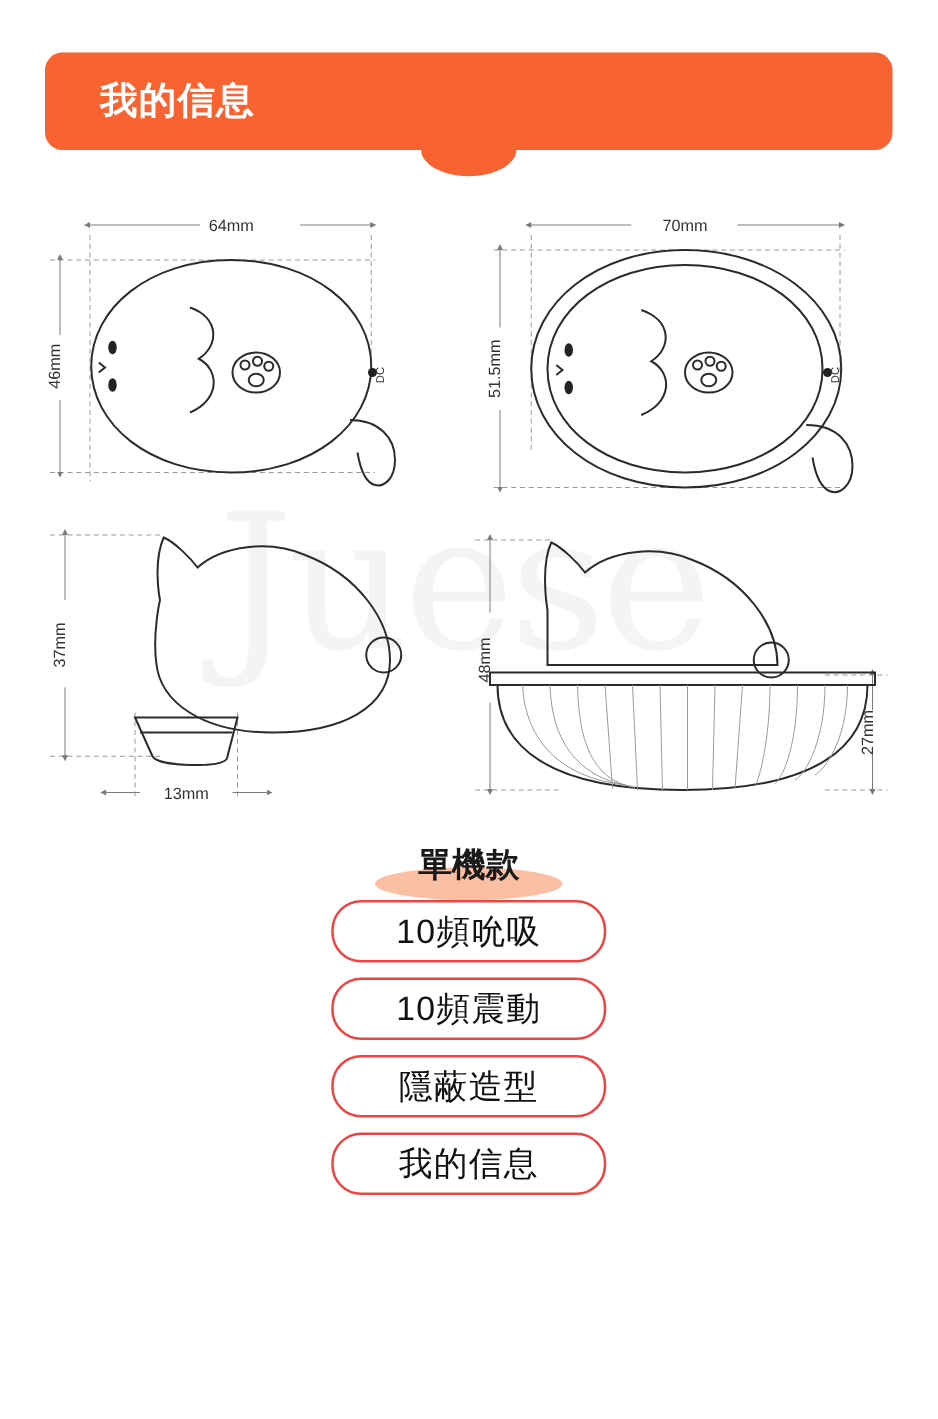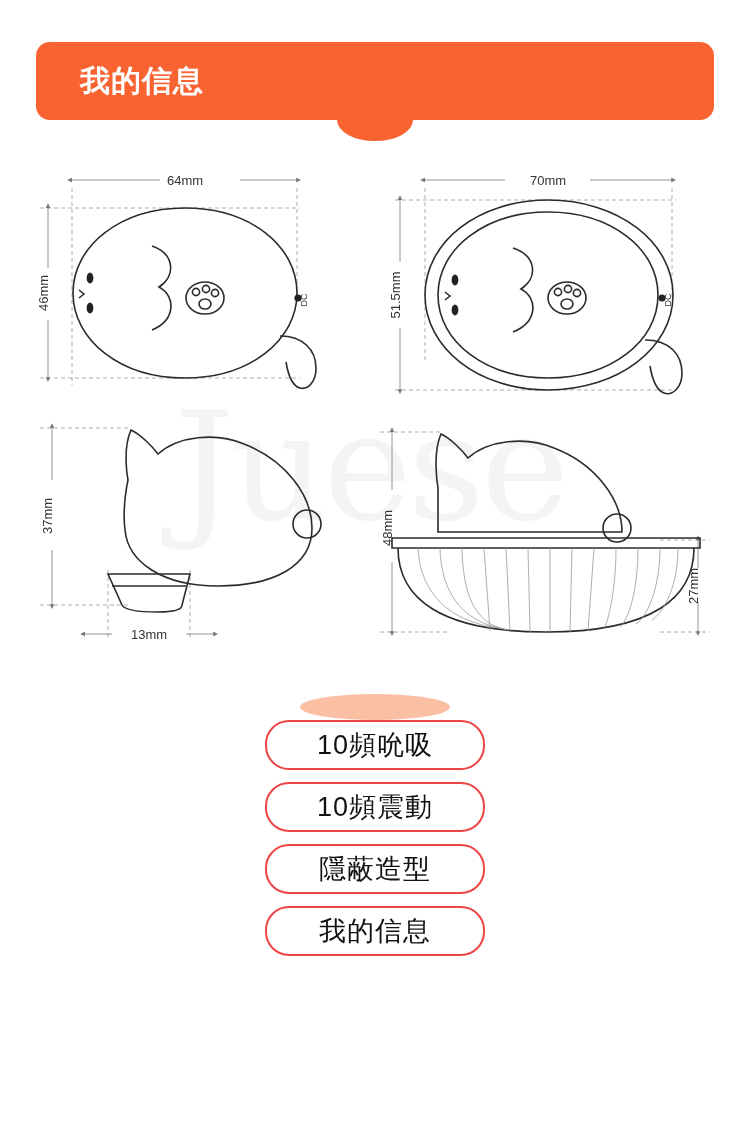--- a/index.html
+++ b/index.html
@@ -299,19 +299,20 @@
     <path class="thin" style="stroke:#9a9a9a;stroke-dasharray:none" d="M638,398 C638,442 628,470 620,477"></path>
     <path class="thin" style="stroke:#9a9a9a;stroke-dasharray:none" d="M660,398 C660,440 646,468 636,474"></path>
     <path class="thin" style="stroke:#9a9a9a;stroke-dasharray:none" d="M678,398 C678,436 664,462 652,470"></path>
   </g>
 </svg>
 </div>
 
 <div class="features">
   <div class="features-title-wrap">
     <div class="features-title-blob"></div>
+    <div class="features-title">單機款</div>
   </div>
 
   <div class="feature-pill">10頻吮吸</div>
   <div class="feature-pill">10頻震動</div>
   <div class="feature-pill">隱蔽造型</div>
   <div class="feature-pill">我的信息</div>
 </div>
 
 </body></html>

